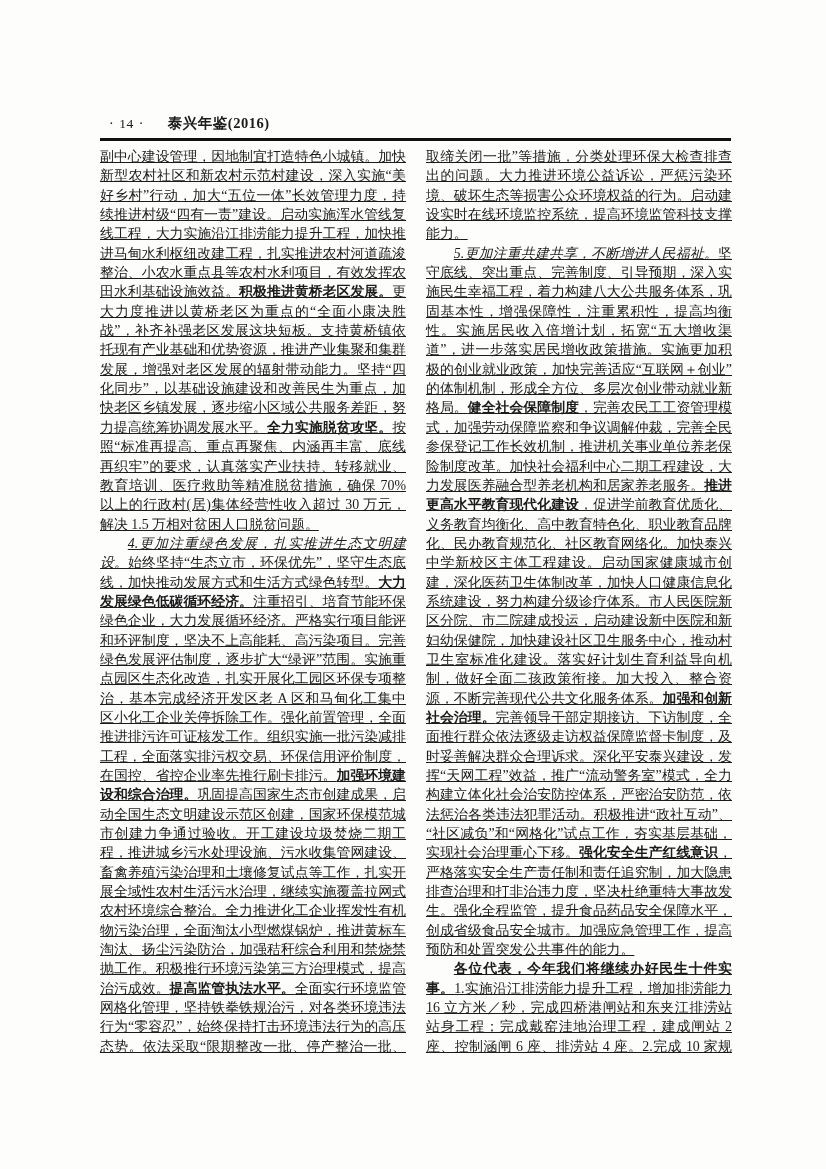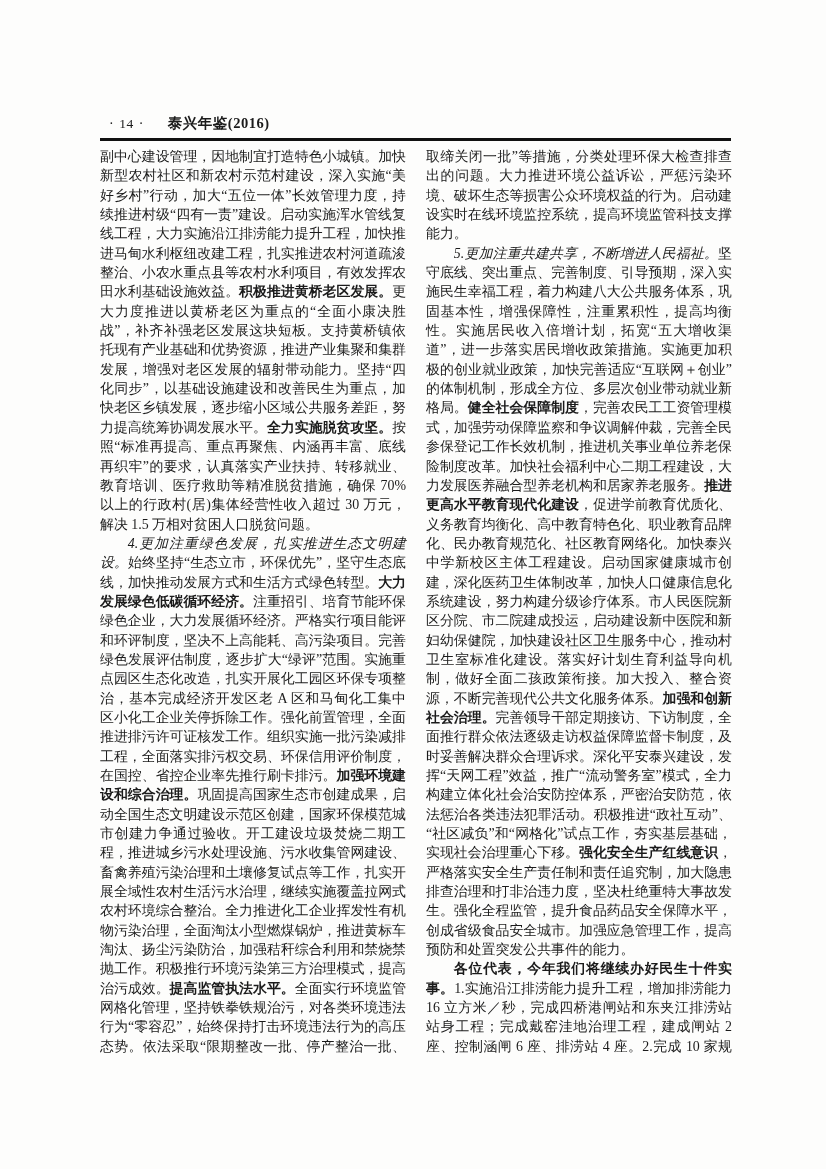--- a/index.html
+++ b/index.html
@@ -52,20 +52,21 @@
     width: 632px;
     height: 920px;
     column-count: 2;
     column-gap: 20px;
     column-fill: auto;
     overflow: hidden;
     font-size: 13.9px;
     line-height: 19.35px;
     text-align: justify;
     text-justify: inter-ideograph;
+    text-decoration: underline;
   }
   .para { text-align: justify; }
   .para.indent { text-indent: 2em; }
   .run-normal { font-weight: normal; }
   .run-bold { font-weight: bold; }
   .run-kai { font-style: italic; font-weight: 500; }
 </style>
 </head>
 <body>
 

